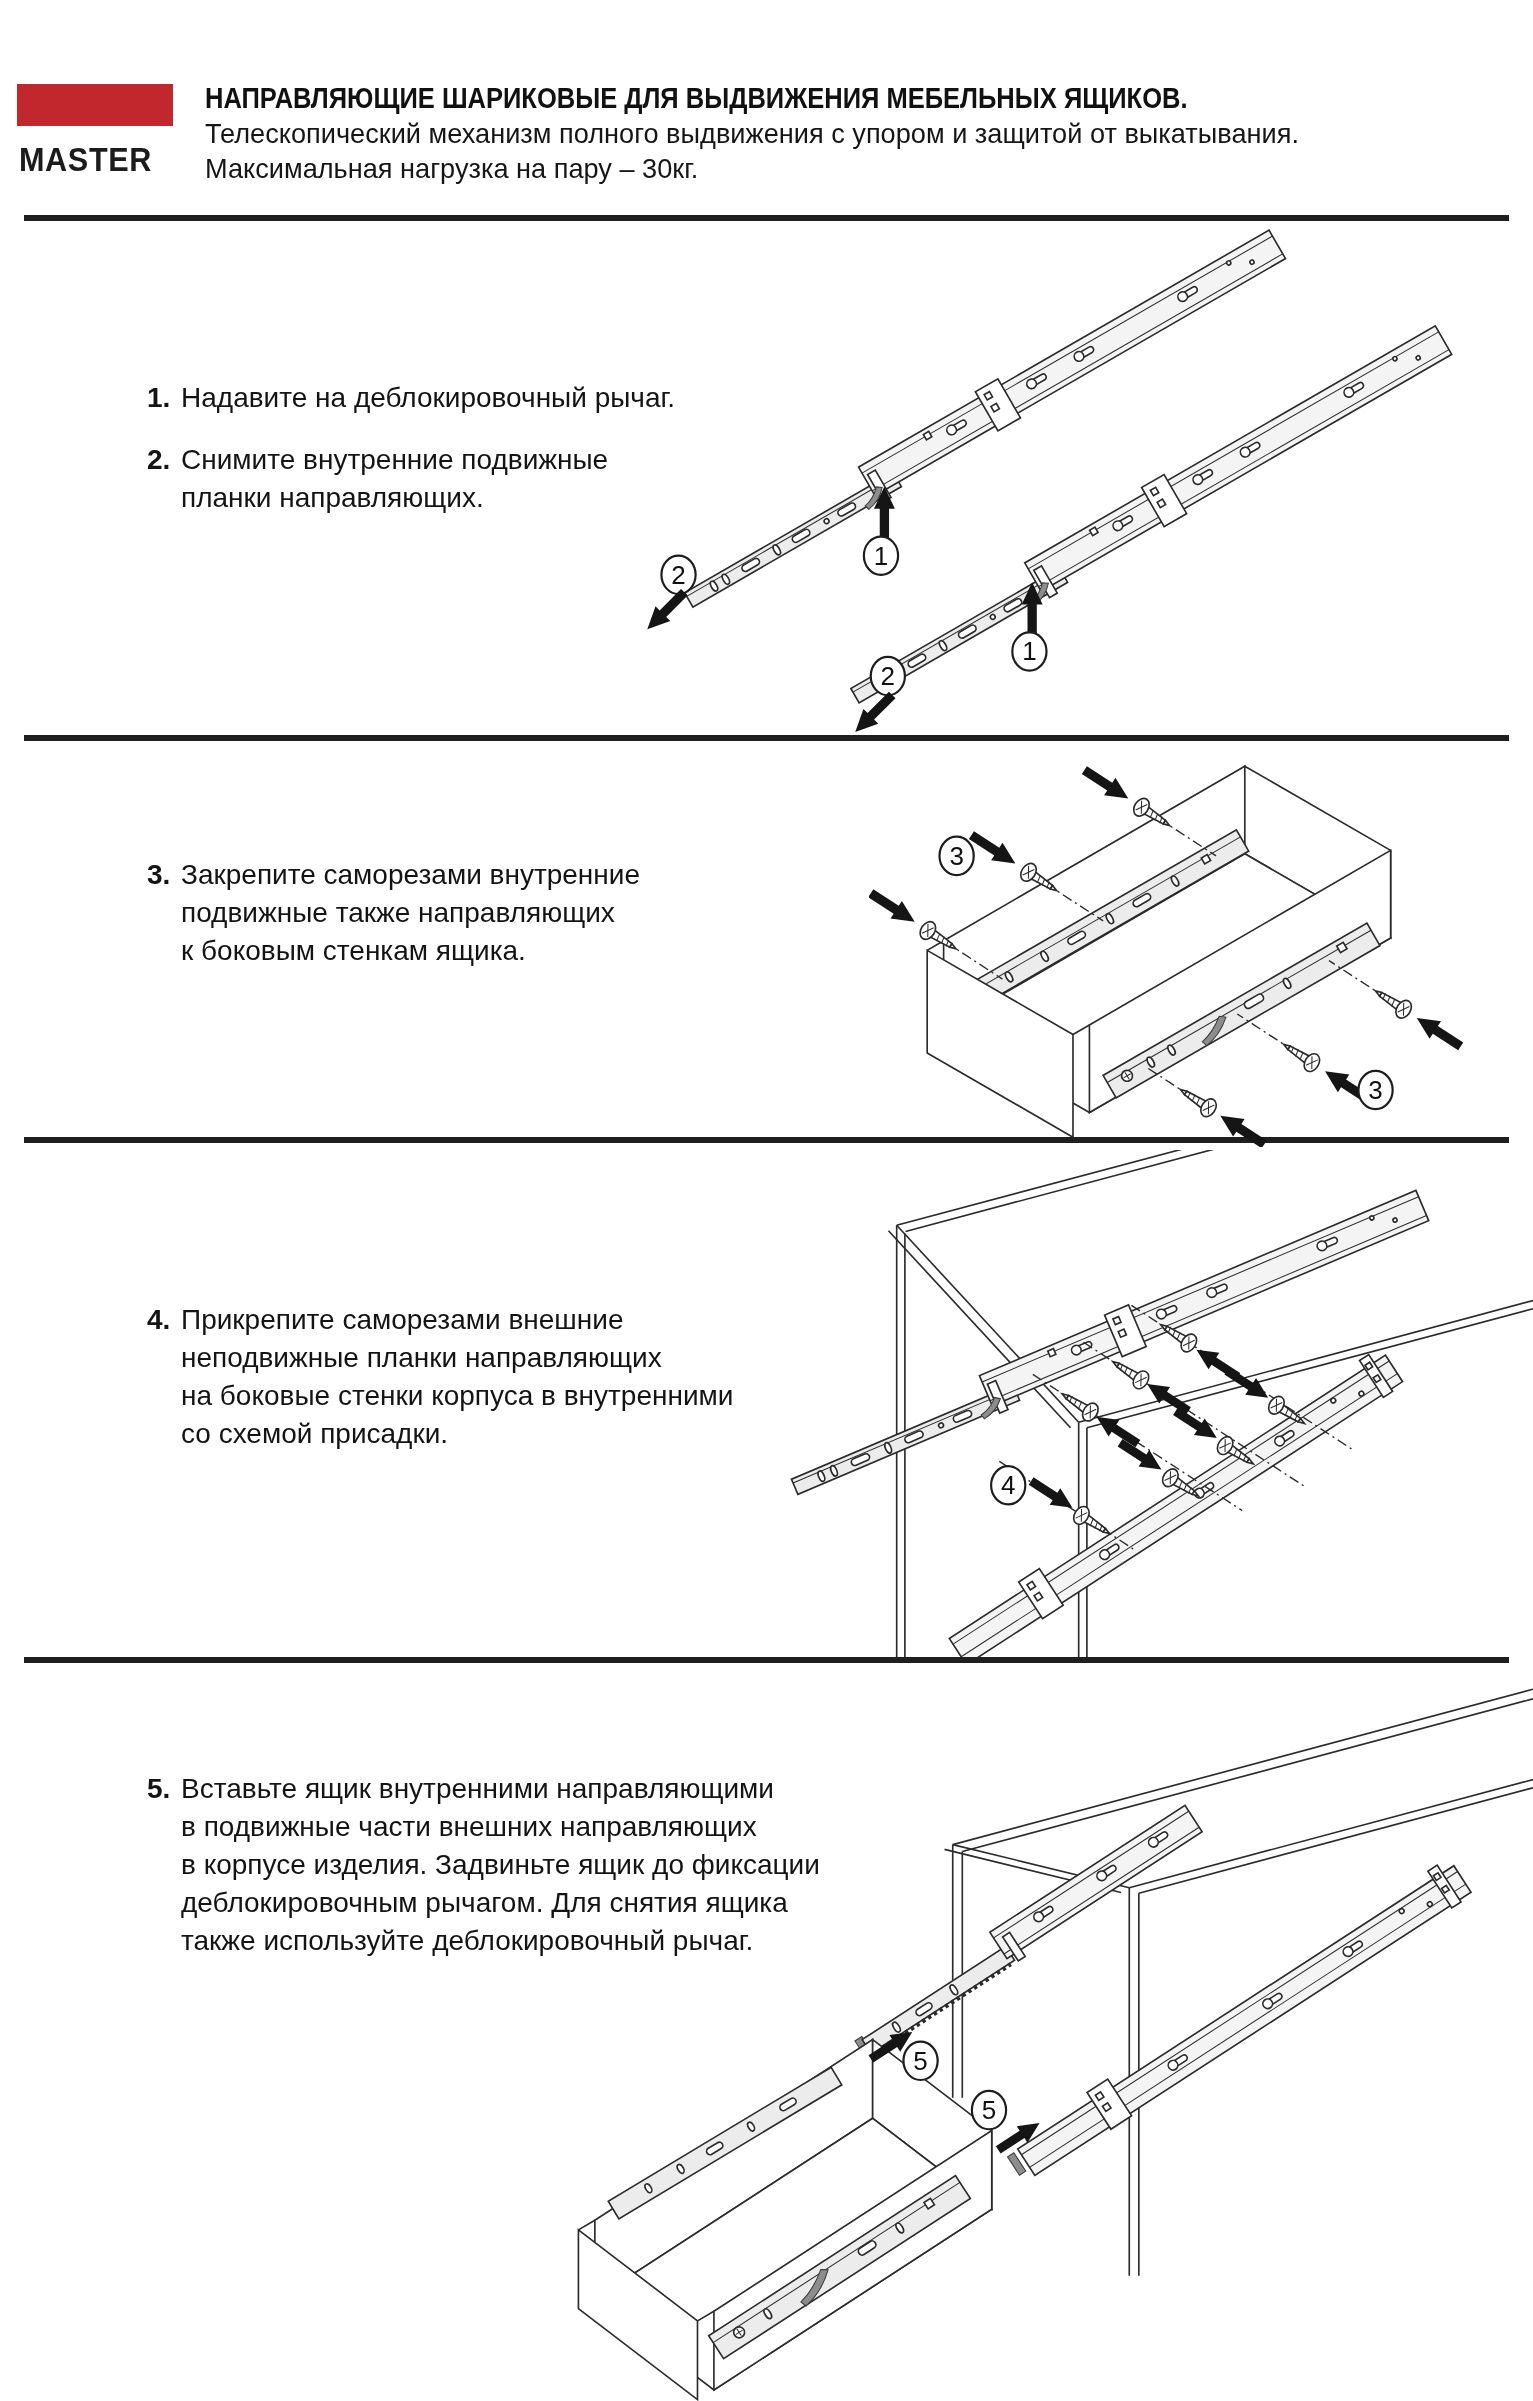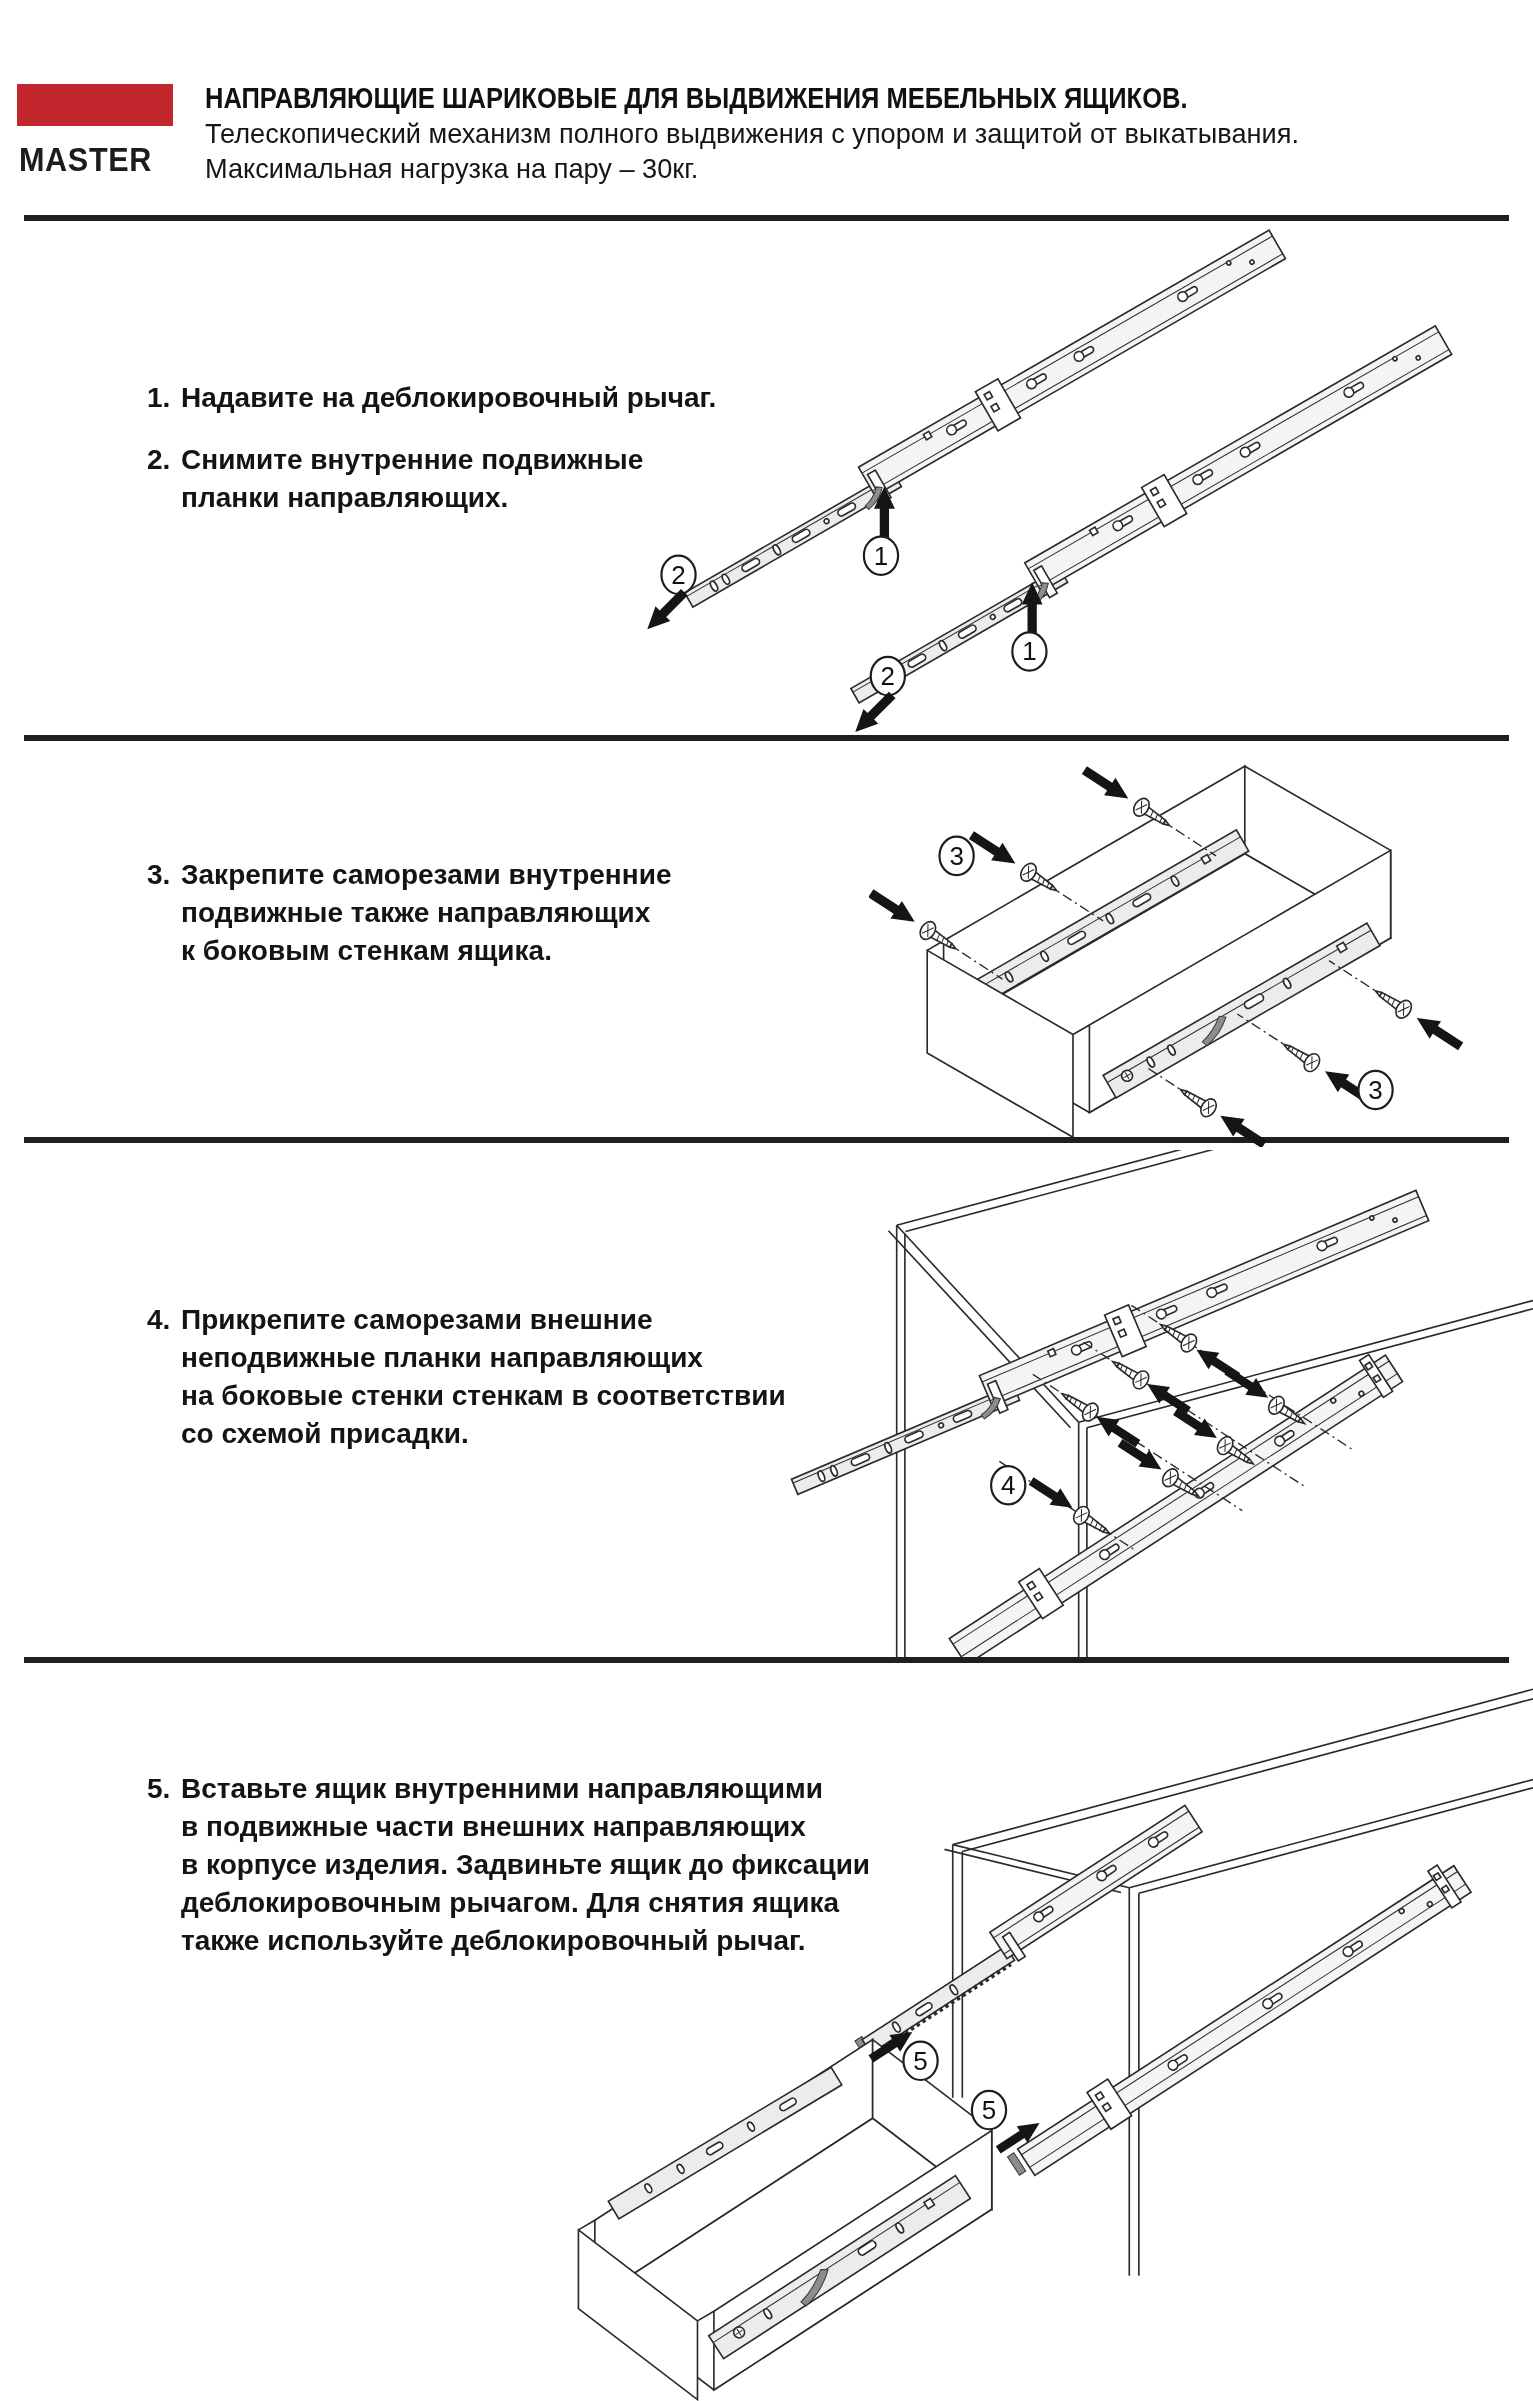--- a/index.html
+++ b/index.html
@@ -16,21 +16,21 @@
          transform:scaleX(0.88);transform-origin:0 0;color:#111;}
   .doc-sub{left:205px;font-size:28px;white-space:nowrap;color:#161616;
          transform:scaleX(0.97);transform-origin:0 0;}
   .sub1{top:118px;}
   .sub2{top:153px;}
   
   .rule{left:24px;width:1485px;height:6.2px;background:#1f1f1f;}
   
   .step{left:147px;display:flex;align-items:flex-start;font-size:28px;line-height:38px;}
   .step .num{font-weight:bold;width:34px;flex:0 0 34px;white-space:nowrap;}
-  .step .body{white-space:pre-line;font-weight:bold;}
+  .step .body{white-space:pre-line;}
   
   .w{fill:#ffffff;stroke:#2b2b2b;stroke-width:2.4;}
   .m{fill:#ececec;stroke:#2b2b2b;stroke-width:2.4;}
   .m2{fill:#f4f4f4;stroke:#2b2b2b;stroke-width:2.4;}
   .dk{fill:#8d8d8d;stroke:#3a3a3a;stroke-width:1.5;}
   .ln{stroke:#2b2b2b;stroke-width:1.5;fill:none;}
   .ln2{stroke:#2b2b2b;stroke-width:2.4;fill:none;}
   .blk{fill:#151515;stroke:none;}
   .lead{stroke:#2b2b2b;stroke-width:2;stroke-dasharray:15 6 3 6;fill:none;}
   .teeth{stroke:#2b2b2b;stroke-width:6;stroke-dasharray:5 5;fill:none;}
@@ -63,21 +63,21 @@
 <div class="abs step" style="top:856px">
   <span class="num">3.</span>
   <div class="body">Закрепите саморезами внутренние
 подвижные также направляющих
 к боковым стенкам ящика.</div>
 </div>
 <div class="abs step" style="top:1301px">
   <span class="num">4.</span>
   <div class="body">Прикрепите саморезами внешние
 неподвижные планки направляющих
-на боковые стенки стенкам в соответствии
+на боковые стенки корпуса в внутренними
 со схемой присадки.</div>
 </div>
 <div class="abs step" style="top:1770px">
   <span class="num">5.</span>
   <div class="body">Вставьте ящик внутренними направляющими
 в подвижные части внешних направляющих
 в корпусе изделия. Задвиньте ящик до фиксации
 деблокировочным рычагом. Для снятия ящика
 также используйте деблокировочный рычаг.</div>
 </div>

